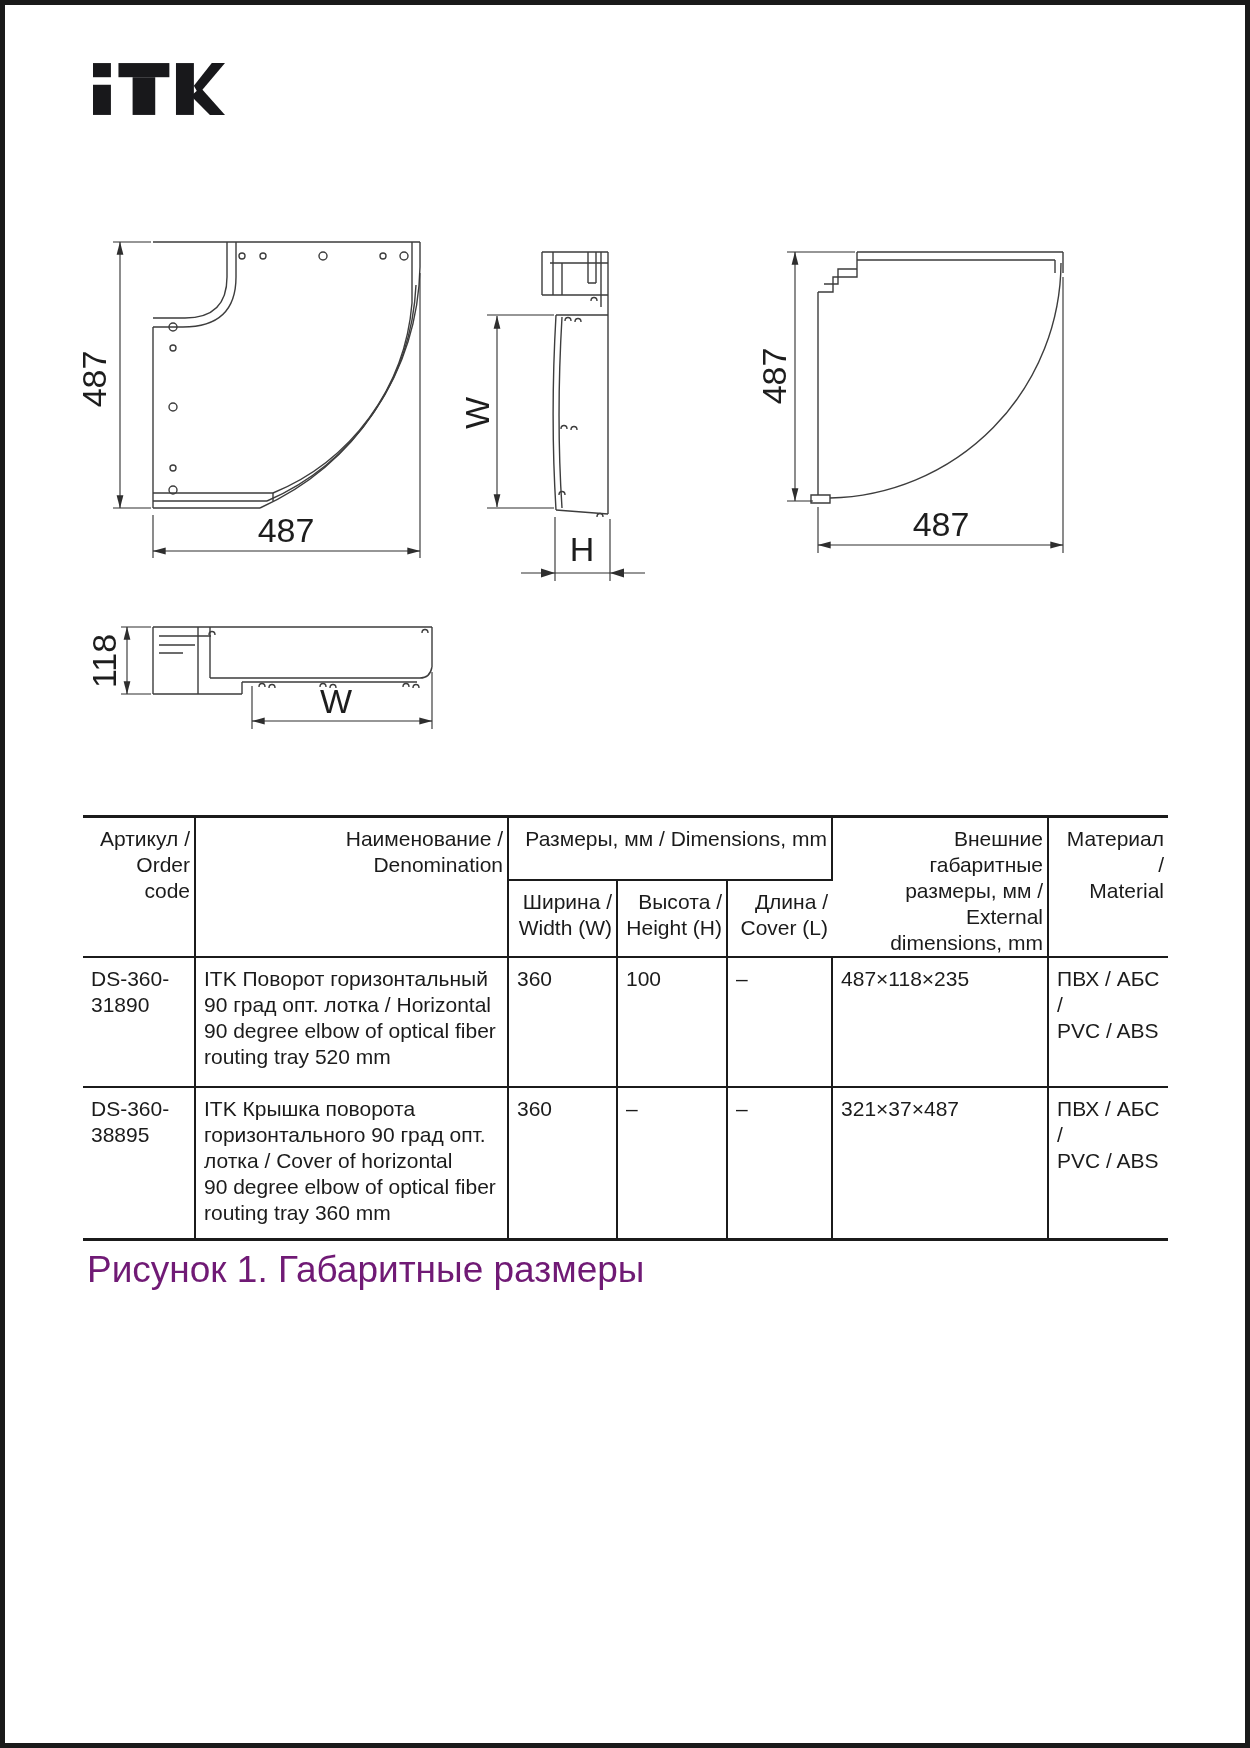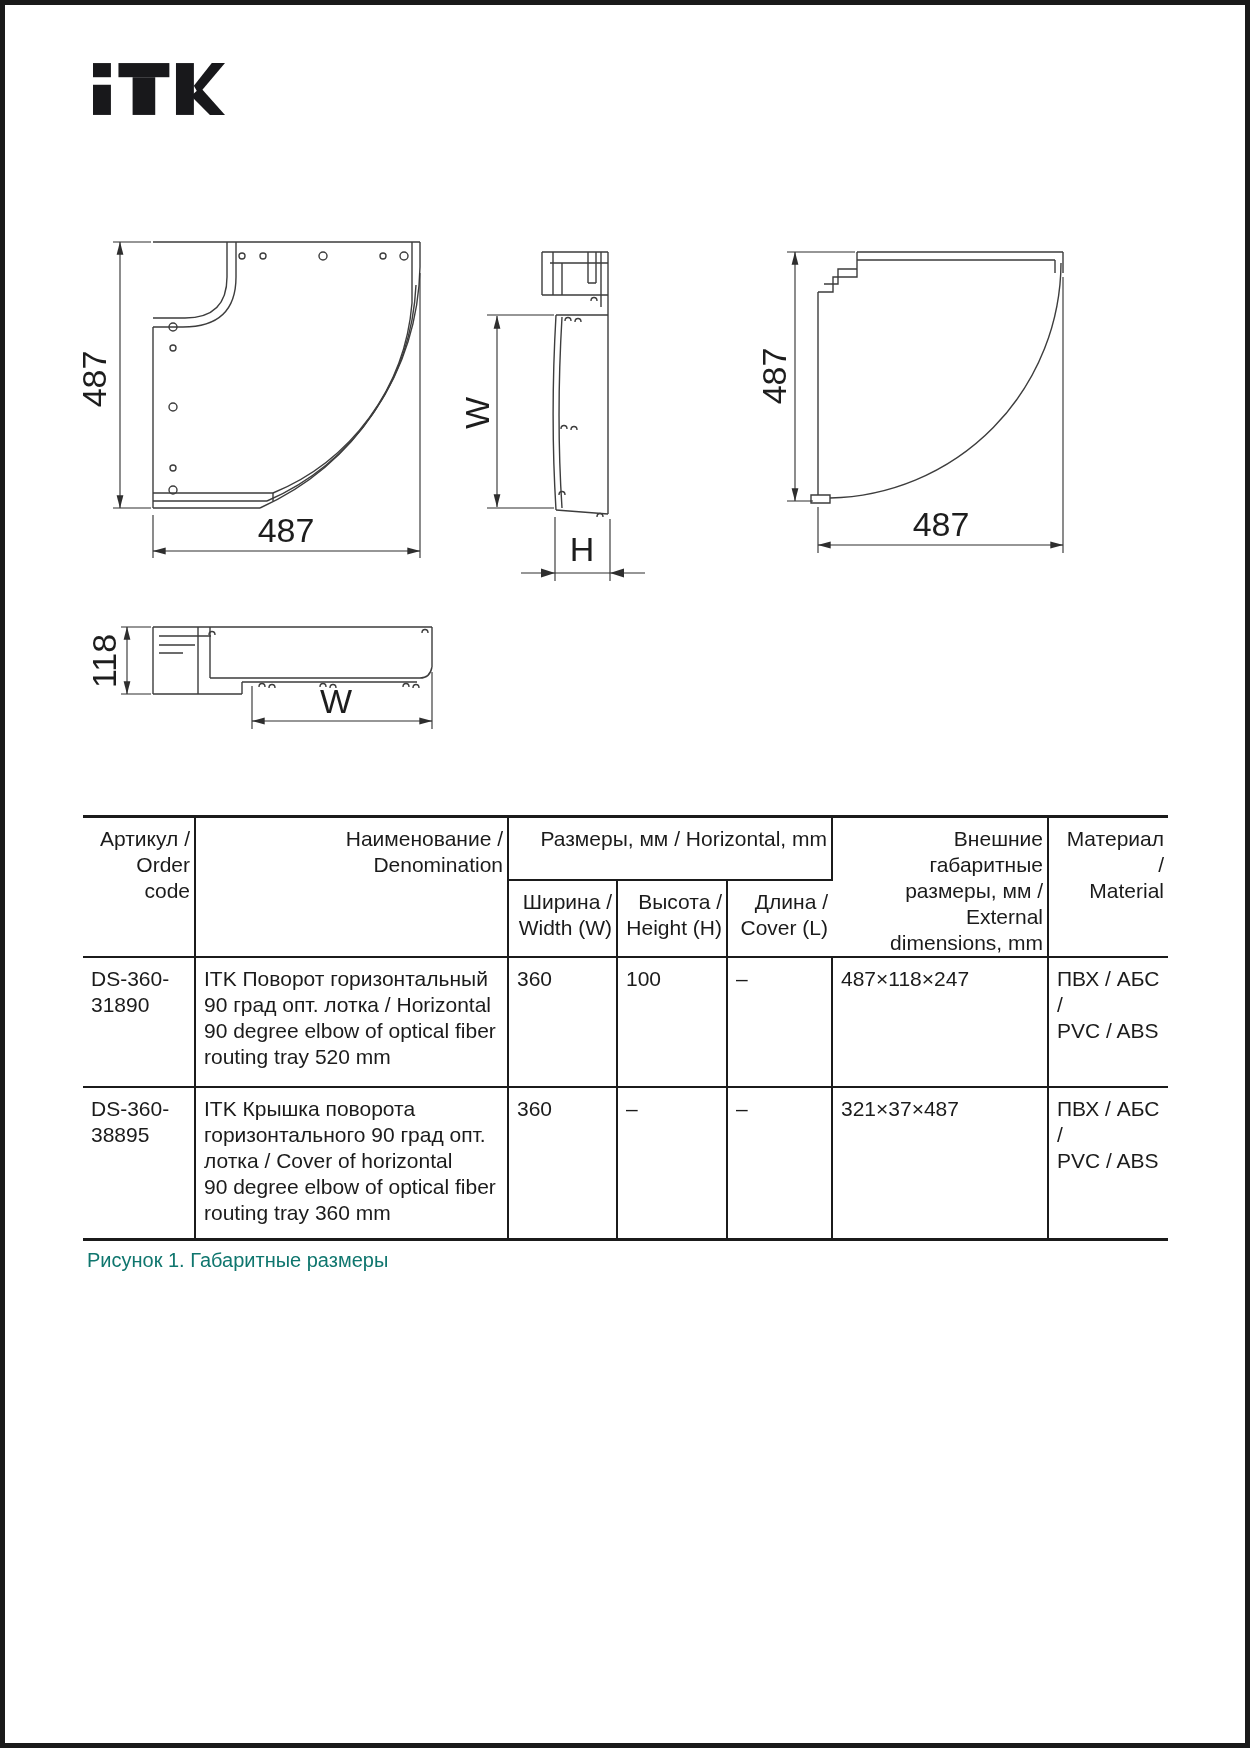--- a/index.html
+++ b/index.html
@@ -38,21 +38,21 @@
   .spec th:last-child, .spec td:last-child { border-right:none; }
   .spec thead tr.hrow1 th { border-top:3px solid #1b1b1b;text-align:right; }
   .spec thead th { border-bottom:2px solid #1b1b1b; }
   .spec tbody tr.r1 td { border-bottom:2px solid #1b1b1b; }
   .spec tbody tr.r2 td { border-bottom:3px solid #1b1b1b; }
   .spec tr.hrow1 th { height:45px; }
   .spec tr.hrow2 th { height:57px;text-align:right; }
   .spec tr.r1 td { height:120px; }
   .spec tr.r2 td { height:142px; }
 
-  .caption { position:absolute; left:82px; top:1244px; font-size:20px; color:#0f766e; }
+  .caption { position:absolute; left:82px; top:1244px; font-size:37px; color:#701a75; }
 </style>
 </head>
 <body>
 
 <div class="page">
 
   <svg class="logo" viewBox="0 0 140 55" aria-hidden="true">
     <rect x="0" y="0" width="19" height="15"></rect>
     <rect x="0" y="23" width="19" height="32"></rect>
     <rect x="27" y="0" width="54" height="15"></rect>
@@ -165,21 +165,21 @@
         <col style="width:105px">
         <col style="width:216px">
         <col style="width:120px">
     </colgroup>
     <thead>
       <tr class="hrow1">
         <th rowspan="2">Артикул /
 Order code</th>
         <th rowspan="2">Наименование /
 Denomination</th>
-        <th colspan="3">Размеры, мм / Horizontal, mm</th>
+        <th colspan="3">Размеры, мм / Dimensions, mm</th>
         <th rowspan="2">Внешние габаритные
 размеры, мм / External
 dimensions, mm</th>
         <th rowspan="2">Материал /
 Material</th>
       </tr>
       <tr class="hrow2">
         <th>Ширина /
 Width (W)</th>
         <th>Высота /
@@ -192,21 +192,21 @@
       <tr class="r1">
         <td>DS-360-
 31890</td>
         <td>ITK Поворот горизонтальный
 90 град опт. лотка / Horizontal
 90 degree elbow of optical fiber
 routing tray 520 mm</td>
         <td>360</td>
         <td>100</td>
         <td>–</td>
-        <td>487×118×247</td>
+        <td>487×118×235</td>
         <td>ПВХ / АБС /
 PVC / ABS</td>
       </tr>
       <tr class="r2">
         <td>DS-360-
 38895</td>
         <td>ITK Крышка поворота
 горизонтального 90 град опт.
 лотка / Cover of horizontal
 90 degree elbow of optical fiber

